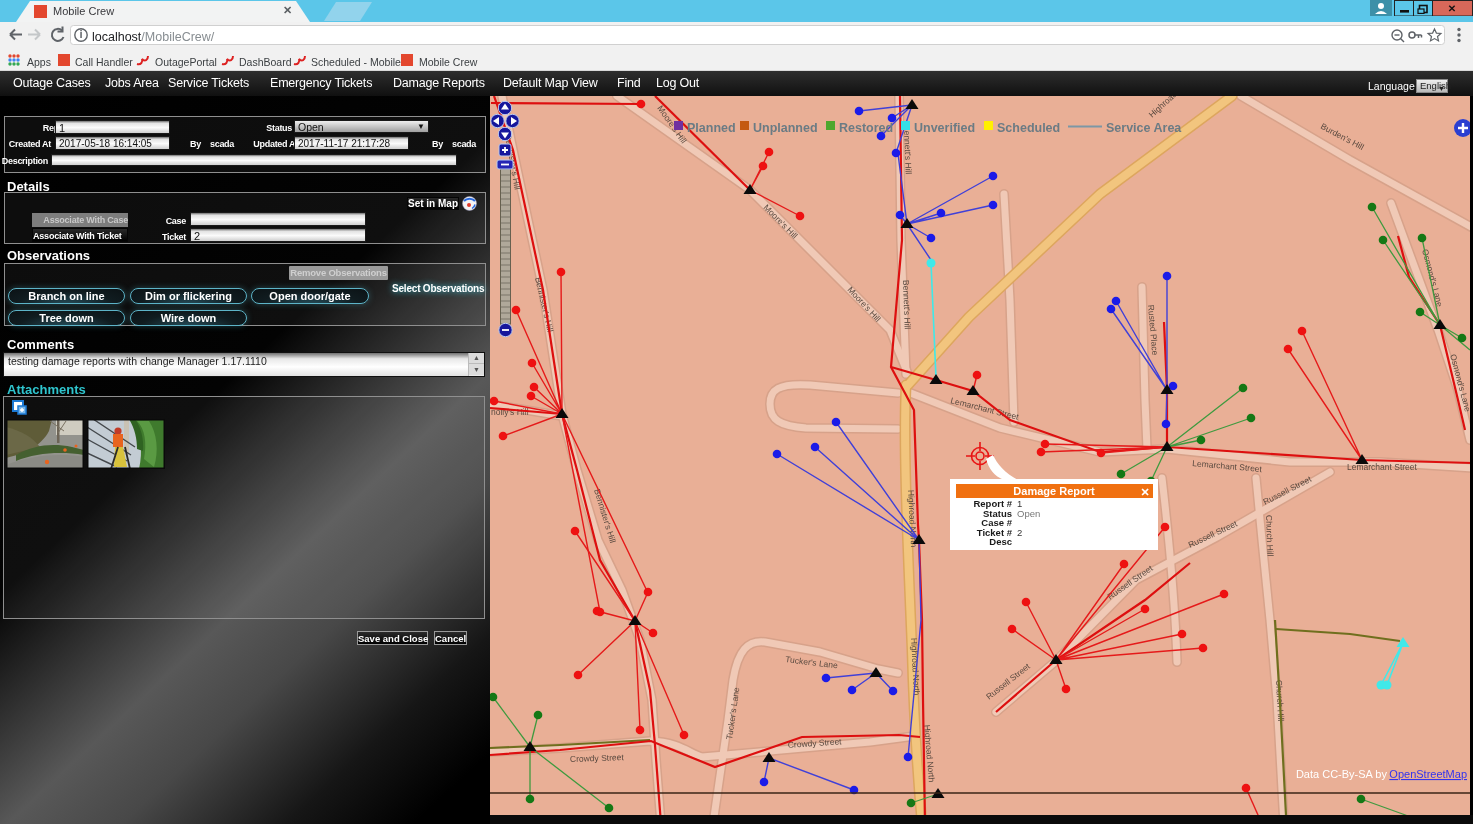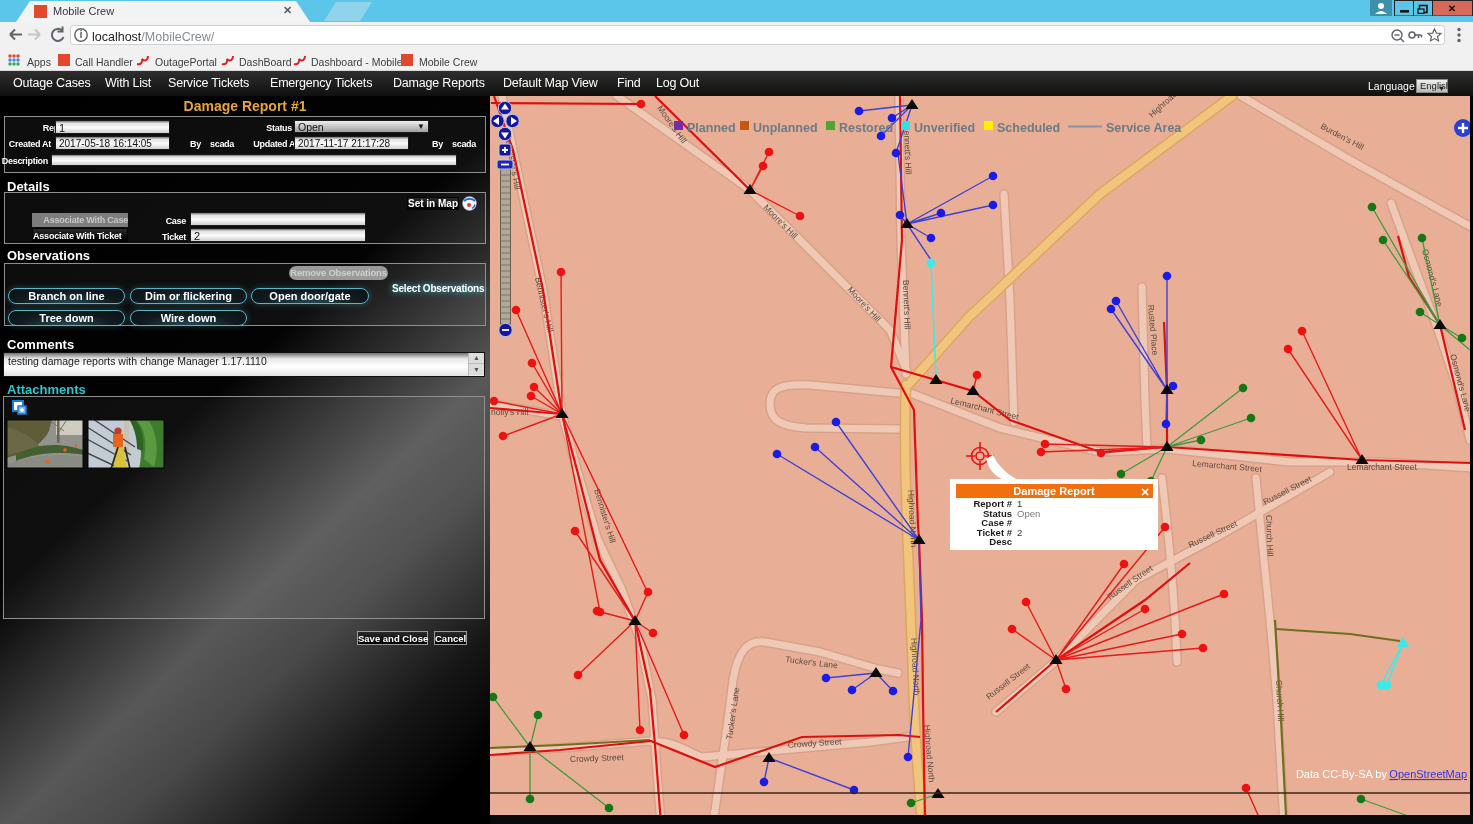--- a/index.html
+++ b/index.html
@@ -107,38 +107,37 @@
       <path d="M1 10 C5 11 7 8 6 5 C9 8 12 6 12 2" stroke="#d22" stroke-width="2" fill="none"></path>
     </svg>
 <div class="abs bkitem" style="left:155px">OutagePortal</div>
 <svg class="abs" style="left:221px;top:54px" width="13" height="13">
       <path d="M1 10 C5 11 7 8 6 5 C9 8 12 6 12 2" stroke="#d22" stroke-width="2" fill="none"></path>
     </svg>
 <div class="abs bkitem" style="left:239px">DashBoard</div>
 <svg class="abs" style="left:293px;top:54px" width="13" height="13">
       <path d="M1 10 C5 11 7 8 6 5 C9 8 12 6 12 2" stroke="#d22" stroke-width="2" fill="none"></path>
     </svg>
-<div class="abs bkitem" style="left:311px">Dashboard - Mobile</div>
+<div class="abs bkitem" style="left:311px">Scheduled - Mobile</div>
 <div class="abs bksq" style="left:401px"></div>
 <div class="abs bkitem" style="left:419px">Mobile Crew</div>
 
 <div class="abs" id="navbar"></div>
 <div class="abs nav" style="left:13px">Outage Cases</div>
-<div class="abs nav" style="left:105px">With List</div>
+<div class="abs nav" style="left:105px">Jobs Area</div>
 <div class="abs nav" style="left:168px">Service Tickets</div>
 <div class="abs nav" style="left:270px">Emergency Tickets</div>
 <div class="abs nav" style="left:393px">Damage Reports</div>
 <div class="abs nav" style="left:503px">Default Map View</div>
 <div class="abs nav" style="left:617px">Find</div>
 <div class="abs nav" style="left:656px">Log Out</div>
 <div class="abs" id="lang">Language</div>
 <div class="abs" id="langsel">English<b>▼</b></div>
 
 <div class="abs" id="panel">
-  <div class="abs" id="ptitle">Damage Report #1</div>
   <div class="abs fset" style="left:4px;top:20px;width:482px;height:57px"></div>
   <div class="abs lbl" style="left:0;top:27px;width:70px">Report</div>
   <div class="abs inp" style="left:55px;top:23.5px;width:115px;height:14px">1</div>
   <div class="abs lbl" style="left:230px;top:27px;width:62px">Status</div>
   <div class="abs inp" style="left:294px;top:24px;width:135px;height:13px;background:linear-gradient(#efefef,#9f9f9f);font-size:10.5px;line-height:10px">Open<span style="float:right;margin-right:3px;font-size:8px;line-height:10px">▼</span></div>
   <div class="abs lbl" style="left:0;top:43px;width:51px">Created At</div>
   <div class="abs inp" style="left:55px;top:39.5px;width:115px;height:14px;font-size:10px;line-height:12px">2017-05-18 16:14:05</div>
   <div class="abs lbl" style="left:190px;top:43px;width:16px;text-align:left">By</div>
   <div class="abs lbl" style="left:210px;top:43px;width:30px;text-align:left">scada</div>
   <div class="abs lbl" style="left:230px;top:43px;width:68px">Updated At</div>
@@ -159,21 +158,21 @@
   </svg>
   <div class="abs" style="left:32px;top:117px;width:96px;height:14px;background:#7d7d7d;color:#c9c9c9;font-weight:bold;font-size:9px;letter-spacing:-0.2px;text-align:right;line-height:14px;white-space:nowrap">Associate With Case</div>
   <div class="abs lbl" style="left:136px;top:120px;width:50px">Case</div>
   <div class="abs inp" style="left:190px;top:116px;width:176px;height:14px"></div>
   <div class="abs blackbtn" style="left:32px;top:132px;width:96px;height:14px;line-height:14px;font-size:9px;letter-spacing:-0.2px;white-space:nowrap">Associate With Ticket</div>
   <div class="abs lbl" style="left:136px;top:136px;width:50px">Ticket</div>
   <div class="abs inp" style="left:190px;top:131.5px;width:176px;height:14px">2</div>
 
   <div class="abs hdr" style="top:152px">Observations</div>
   <div class="abs fset" style="left:4px;top:167px;width:482px;height:63px"></div>
-  <div class="abs" style="left:289px;top:170px;width:99px;height:14px;background:#9a9a9a;border-radius:7px;color:#cfcfcf;font-weight:bold;font-size:9.5px;letter-spacing:-0.2px;text-align:center;line-height:14px;white-space:nowrap">Remove Observations</div>
+  <div class="abs" style="left:289px;top:170px;width:99px;height:14px;background:#9a9a9a;border-radius:1px;color:#cfcfcf;font-weight:bold;font-size:9.5px;letter-spacing:-0.2px;text-align:center;line-height:14px;white-space:nowrap">Remove Observations</div>
   <div class="abs" style="left:392px;top:186px;width:89px;height:14px;color:#fff;font-weight:bold;font-size:10px;letter-spacing:-0.2px;text-align:center;line-height:14px;white-space:nowrap;text-shadow:0 0 6px #3fd0e8">Select Observations</div>
   <div class="abs pill" style="left:8px;top:192px;width:117px;height:16px">Branch on line</div>
   <div class="abs pill" style="left:130px;top:192px;width:117px;height:16px">Dim or flickering</div>
   <div class="abs pill" style="left:251px;top:192px;width:118px;height:16px">Open door/gate</div>
   <div class="abs pill" style="left:8px;top:214px;width:117px;height:16px">Tree down</div>
   <div class="abs pill" style="left:130px;top:214px;width:117px;height:16px">Wire down</div>
 
   <div class="abs hdr" style="top:241px">Comments</div>
   <div class="abs" style="left:3px;top:256px;width:482px;height:25px;background:linear-gradient(#707070 0%,#e8e8e8 25%,#fff 60%,#e2e2e2 100%);border:1px solid #111">
     <div style="font-size:10.5px;color:#222;padding:2px 0 0 4px">testing damage reports with change Manager 1.17.1110</div>

